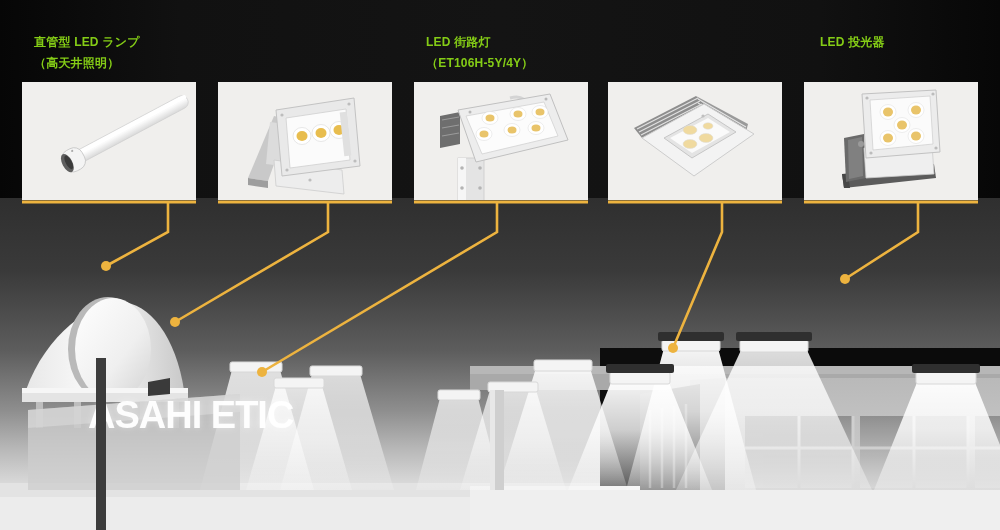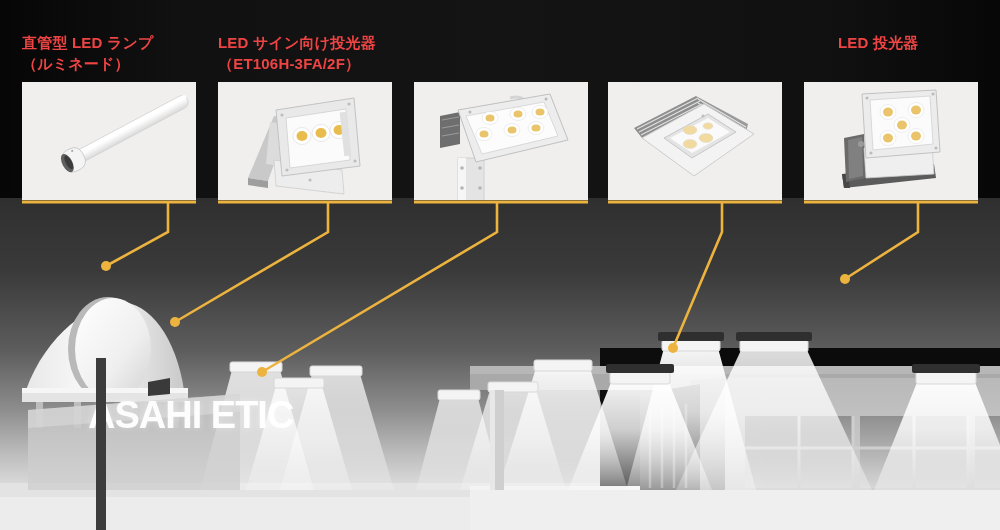--- a/index.html
+++ b/index.html
@@ -15,21 +15,21 @@
   .topband{
     position:absolute;left:0;top:0;width:1000px;height:198px;
     background:linear-gradient(90deg,#060606 0%,#111111 18%,#141414 50%,#111111 82%,#070707 100%);
   }
 
   
   .scene{position:absolute;left:0;top:198px;width:1000px;height:332px;overflow:hidden;background:#303030;}
   .sky{position:absolute;inset:0;background:linear-gradient(180deg,#2f2f2f 0%,#3a3a3a 22%,#5d5d5d 46%,#8e8e8e 64%,#b9b9b9 76%,#d9d9d9 86%,#ececec 100%);}
 
   
-  .label{position:absolute;color:#ef4444;font-weight:bold;font-size:15px;line-height:21px;letter-spacing:.2px;white-space:nowrap;}
+  .label{position:absolute;color:#84cc16;font-weight:bold;font-size:12px;line-height:21px;letter-spacing:.2px;white-space:nowrap;margin-left:12px;}
   .label .l2{display:block;}
 
   
   .thumb{position:absolute;top:82px;width:174px;height:118px;background:#f0efed;overflow:hidden;}
   .thumb .inner{position:absolute;inset:0;}
 
   
   #leaders{position:absolute;left:0;top:0;width:1000px;height:530px;pointer-events:none;}
 </style>
 </head>
@@ -201,27 +201,27 @@
       </g>
       <g>
         <line x1="804" y1="202" x2="978" y2="202" stroke="#edb33f" stroke-width="3"></line>
         <polyline points="918,202 918,232 845,279" fill="none" stroke="#edb33f" stroke-width="2.6" stroke-linejoin="miter"></polyline>
         <circle cx="845" cy="279" r="5" fill="#edb33f"></circle>
       </g>
     </svg>
 
   <div class="label" style="left:22px;top:32px;">
     <span>直管型 LED ランプ</span>
-    <span class="l2">（ルミネード）</span>
-  </div>
-  <div class="label" style="left:218px;top:32px;">
-    <span>LED サイン向け投光器</span>
-    <span class="l2">（ET106H-3FA/2F）</span>
-  </div>
-  <div class="label" style="left:838px;top:32px;">
+    <span class="l2">（高天井照明）</span>
+  </div>
+  <div class="label" style="left:414px;top:32px;">
+    <span>LED 街路灯</span>
+    <span class="l2">（ET106H-5Y/4Y）</span>
+  </div>
+  <div class="label" style="left:808px;top:32px;">
     <span>LED 投光器</span>
   </div>
 
   <div class="thumb" style="left:22px;">
     <svg class="inner" viewBox="0 0 174 118">
       <defs>
         <linearGradient id="tg" x1="0" y1="0" x2="0" y2="1">
           <stop offset="0%" stop-color="#ffffff"></stop>
           <stop offset="45%" stop-color="#fafafa"></stop>
           <stop offset="100%" stop-color="#d9d9d9"></stop>

